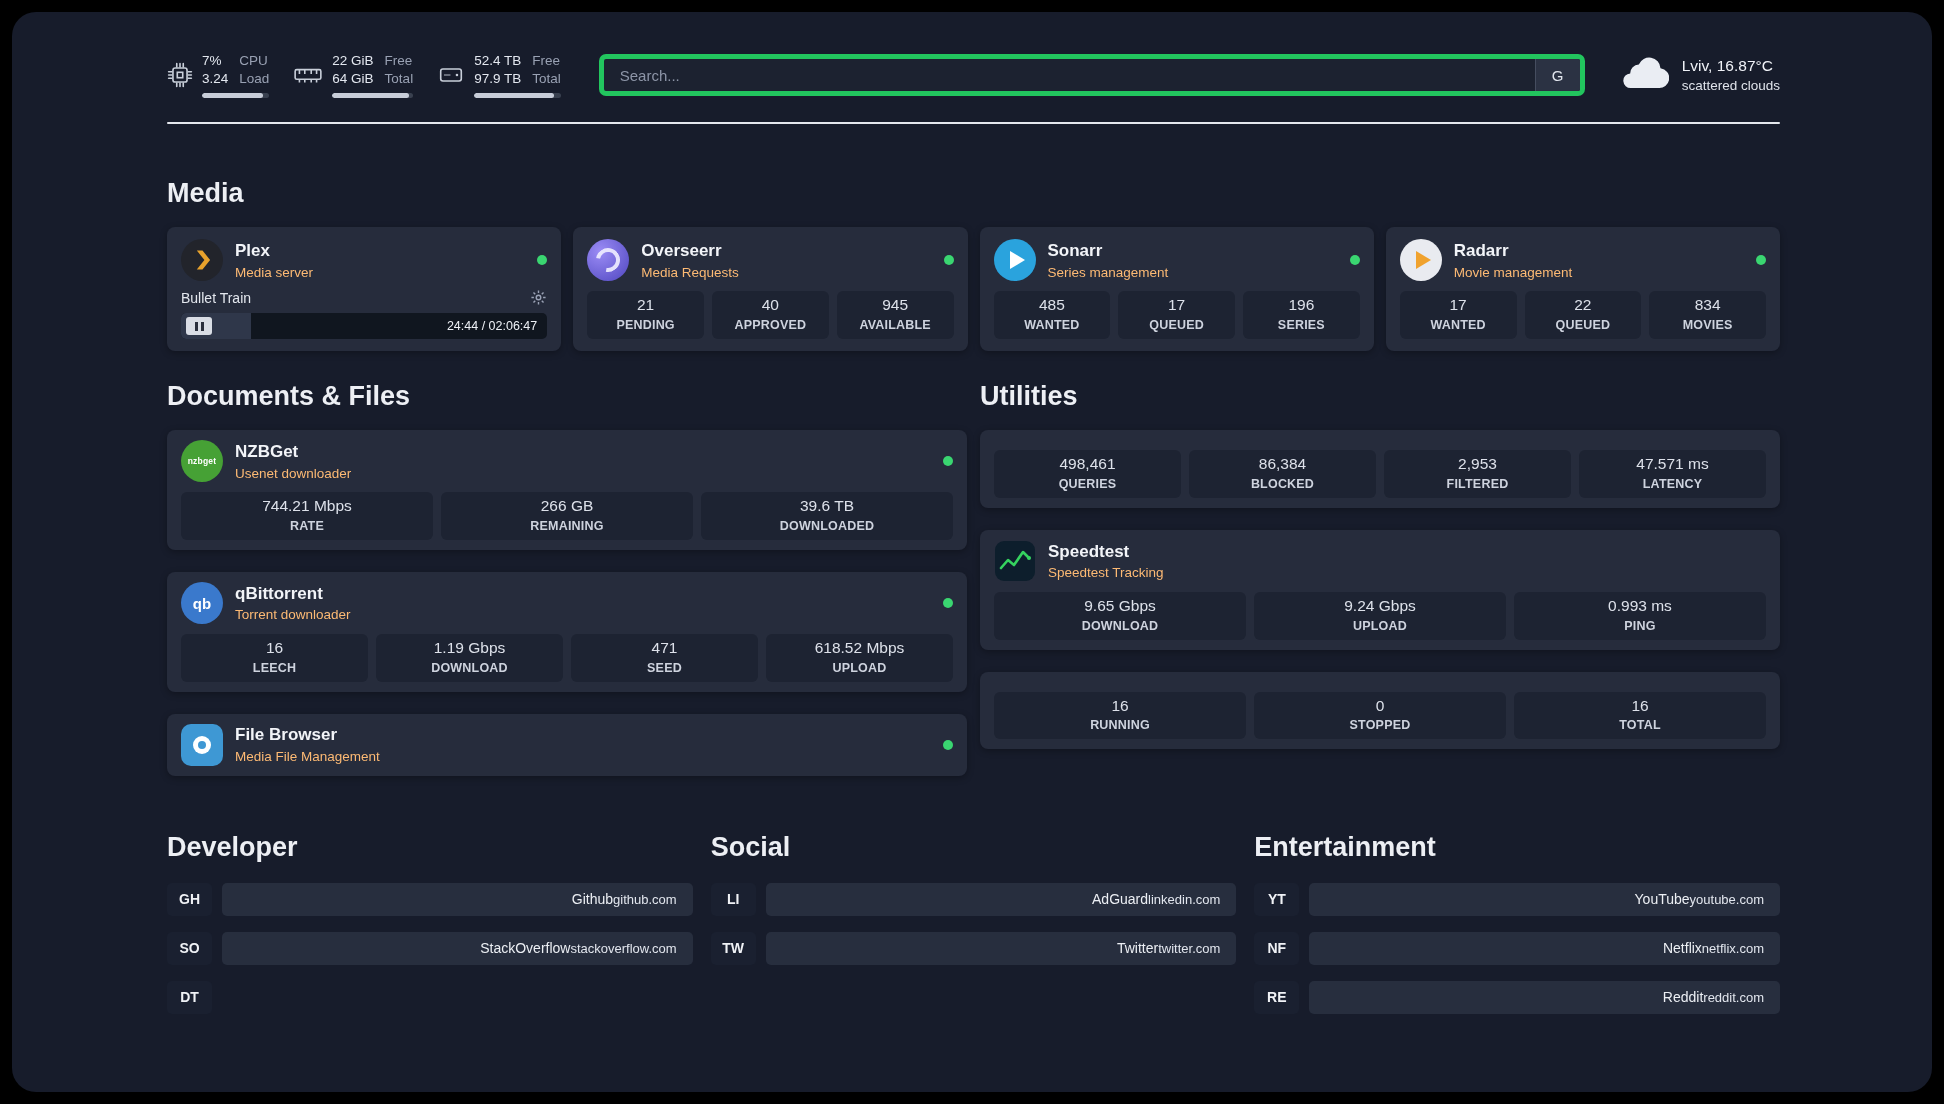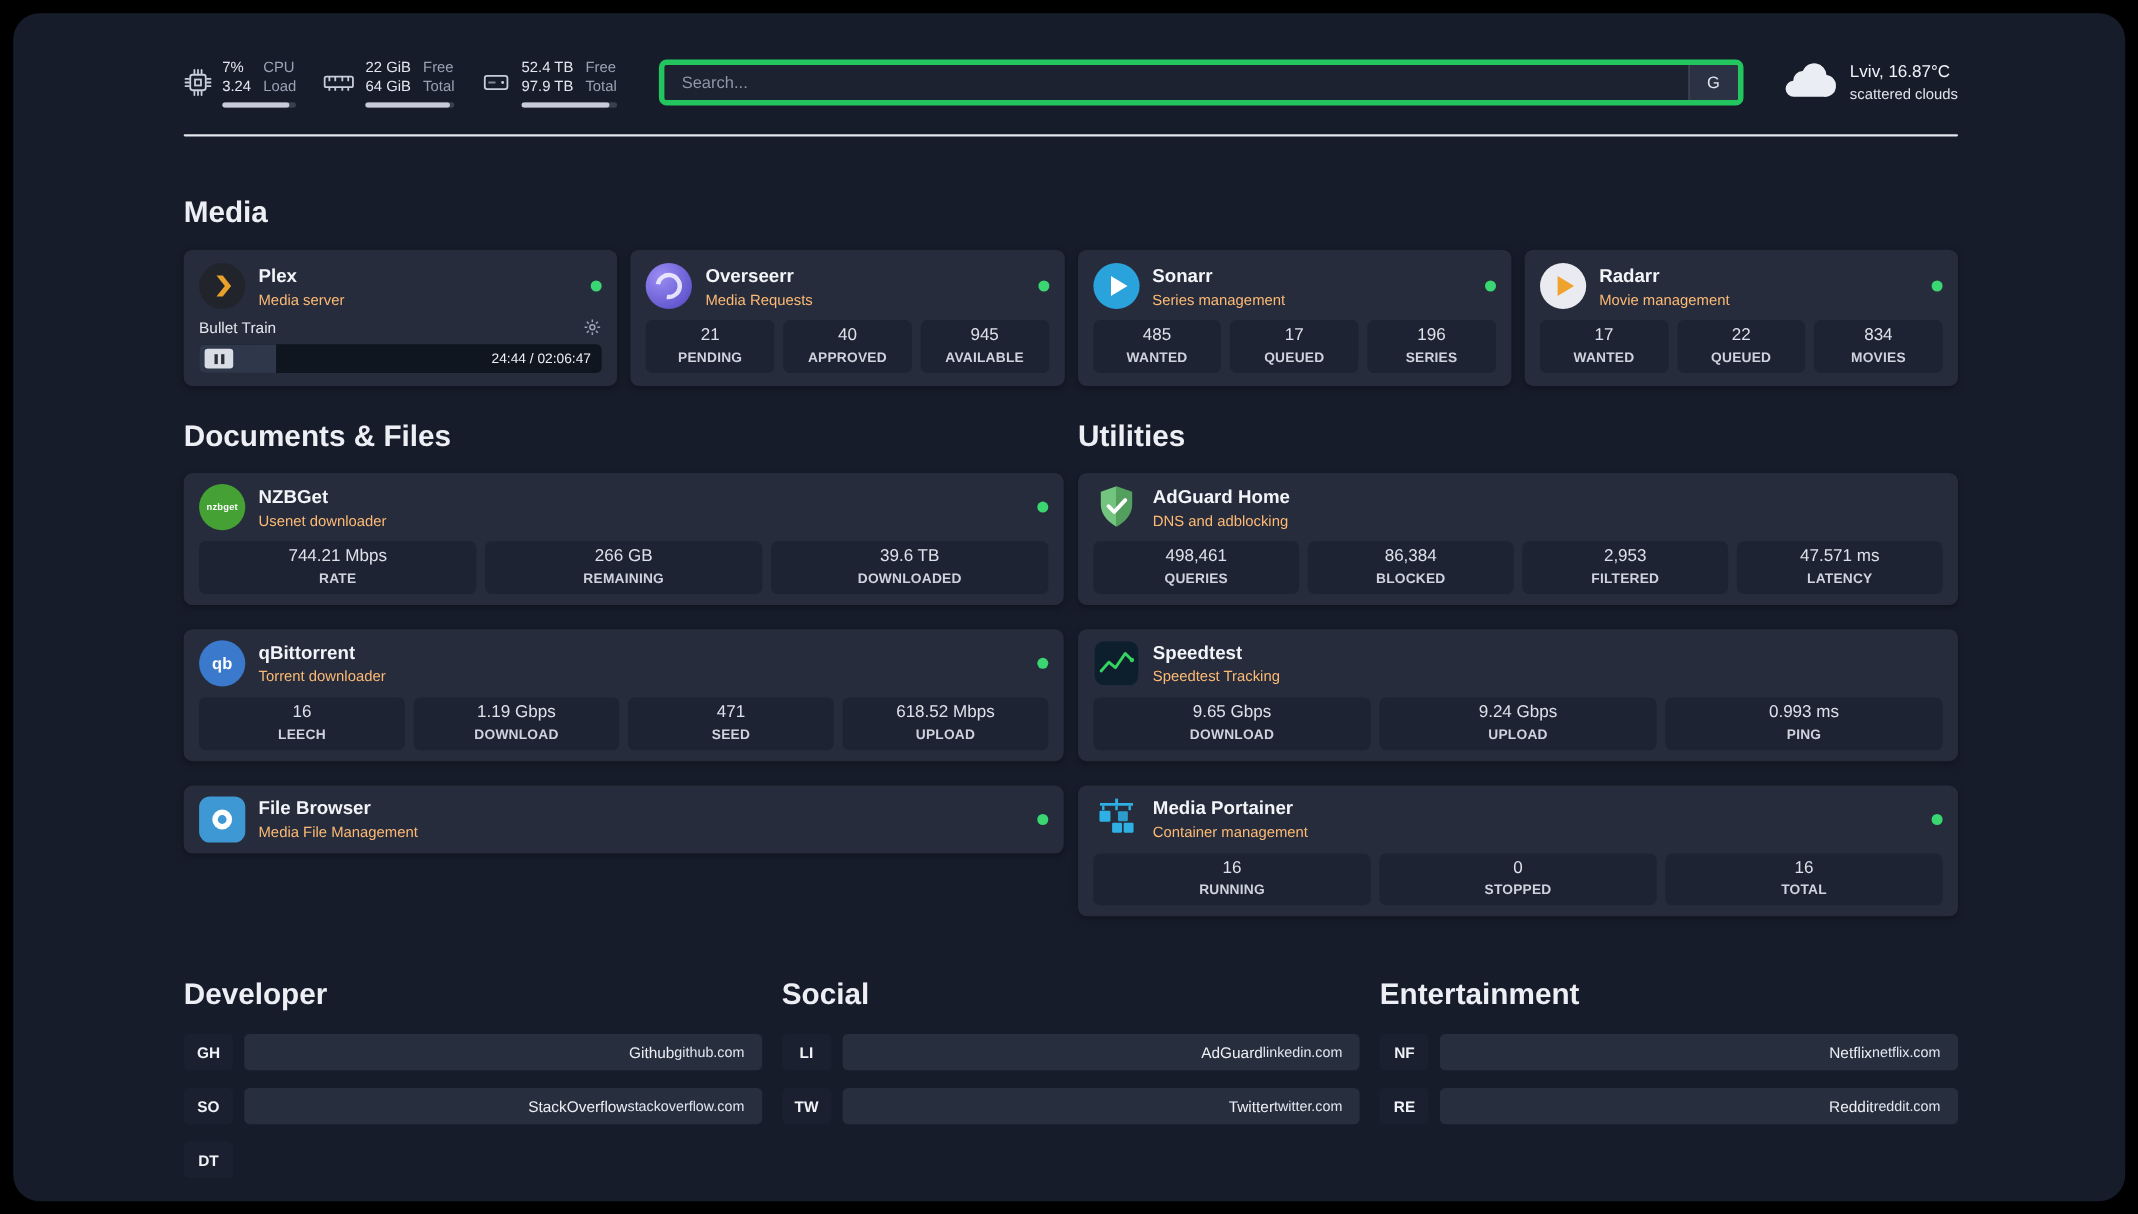--- a/index.html
+++ b/index.html
@@ -394,40 +394,20 @@
           </div>
         </div>
       </div>
     </section>
 
     <section>
       <h2>Utilities</h2>
       <div class="stack">
 
         <div class="card">
-          <div class="card-head">
-            <span class="app-icon icon-flat">
-              <svg width="38" height="42" viewBox="0 0 24 26">
-                  <defs>
-                    <linearGradient id="ag" x1="0" y1="0" x2="1" y2="0">
-                      <stop offset="0" stop-color="#73c47e"></stop>
-                      <stop offset=".5" stop-color="#73c47e"></stop>
-                      <stop offset=".5" stop-color="#529f5e"></stop>
-                      <stop offset="1" stop-color="#529f5e"></stop>
-                    </linearGradient>
-                  </defs>
-                  <path d="M12 1l9 3.2v7.1c0 6-3.8 9.9-9 13-5.2-3.1-9-7-9-13V4.2z" fill="url(#ag)"></path>
-                  <path d="M7.5 12.5l3.2 3.3L17 9" fill="none" stroke="#fff" stroke-width="2.2" stroke-linecap="round" stroke-linejoin="round"></path>
-                </svg>
-            </span>
-            <div class="app-meta">
-              <div class="app-name">AdGuard Home</div>
-              <div class="app-sub">DNS and adblocking</div>
-            </div>
-          </div>
           <div class="stats cols-4">
             <div class="stat">
               <div class="stat-val">498,461</div>
               <div class="stat-lab">QUERIES</div>
             </div>
             <div class="stat">
               <div class="stat-val">86,384</div>
               <div class="stat-lab">BLOCKED</div>
             </div>
             <div class="stat">
@@ -465,40 +445,20 @@
               <div class="stat-lab">UPLOAD</div>
             </div>
             <div class="stat">
               <div class="stat-val">0.993 ms</div>
               <div class="stat-lab">PING</div>
             </div>
           </div>
         </div>
 
         <div class="card">
-          <div class="card-head">
-            <span class="app-icon icon-flat">
-              <svg width="42" height="42" viewBox="0 0 42 42">
-                  <g fill="#2eb0e4">
-                    <rect x="19.8" y="2" width="2.6" height="4.5"></rect>
-                    <rect x="6" y="6" width="30" height="2.5"></rect>
-                    <rect x="5.5" y="13" width="10" height="10" rx="1"></rect>
-                    <rect x="22.3" y="13.5" width="9" height="9" rx="1" opacity=".85"></rect>
-                    <rect x="17" y="24" width="9" height="9" rx="1"></rect>
-                    <rect x="27.5" y="24" width="9" height="9" rx="1"></rect>
-                  </g>
-                  <path d="M9 8.5v4M33 8.5v4M21 8.5v4" stroke="#2eb0e4" stroke-width="2.2"></path>
-                </svg>
-            </span>
-            <div class="app-meta">
-              <div class="app-name">Media Portainer</div>
-              <div class="app-sub">Container management</div>
-            </div>
-            <span class="dot"></span>
-          </div>
           <div class="stats cols-3">
             <div class="stat">
               <div class="stat-val">16</div>
               <div class="stat-lab">RUNNING</div>
             </div>
             <div class="stat">
               <div class="stat-val">0</div>
               <div class="stat-lab">STOPPED</div>
             </div>
             <div class="stat">
@@ -552,20 +512,27 @@
             <span class="bk-url">twitter.com</span>
           </span>
         </div>
       </div>
     </section>
 
     <section>
       <h2>Entertainment</h2>
       <div class="bk-rows">
         <div class="bk-row">
+          <span class="bk-abbr">YT</span>
+          <span class="bk-bar">
+            <span class="bk-name">YouTube</span>
+            <span class="bk-url">youtube.com</span>
+          </span>
+        </div>
+        <div class="bk-row">
           <span class="bk-abbr">NF</span>
           <span class="bk-bar">
             <span class="bk-name">Netflix</span>
             <span class="bk-url">netflix.com</span>
           </span>
         </div>
         <div class="bk-row">
           <span class="bk-abbr">RE</span>
           <span class="bk-bar">
             <span class="bk-name">Reddit</span>

